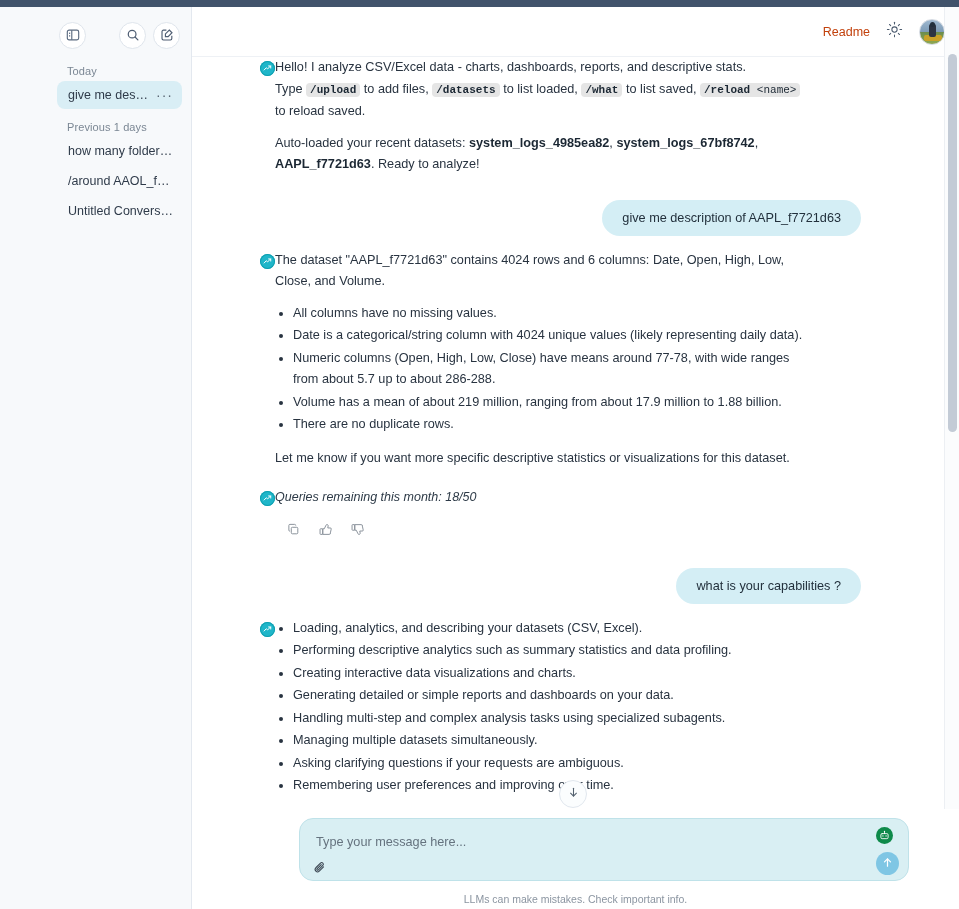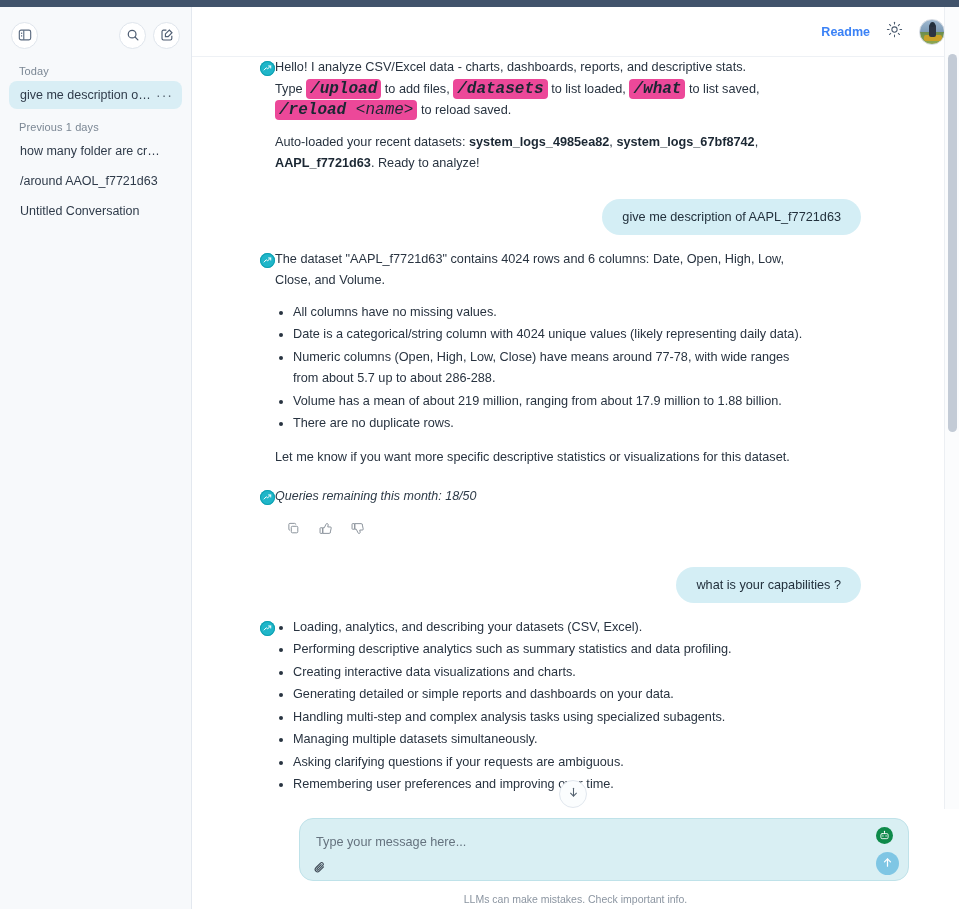--- a/index.html
+++ b/index.html
@@ -16,20 +16,21 @@
   .titlebar {
     position: absolute; top: 0; left: 0; width: 959px; height: 7px;
     background: #41536b;
   }
 
   
   .sidebar {
     position: absolute; top: 7px; left: 0; width: 192px; height: 902px;
     background: #f7f9fb;
     border-right: 1px solid #e3e8ef;
+    padding-left: 48px;
   }
   .sidebar-top {
     display: flex; align-items: center; justify-content: space-between;
     padding: 8px 11px 0 11px; height: 48px;
   }
   .icon-btn {
     width: 27px; height: 27px; border-radius: 50%;
     border: 1px solid #dfe5ec; background: #ffffff;
     display: flex; align-items: center; justify-content: center;
     cursor: pointer;
@@ -64,21 +65,21 @@
 
   
   .header {
     position: absolute; top: 7px; left: 192px; width: 767px; height: 50px;
     background: #ffffff;
     display: flex; align-items: center; justify-content: flex-end;
     padding-right: 14px; gap: 16px;
     border-bottom: 1px solid #eef1f5;
   }
   .readme-link {
-    font-size: 12.5px; color: #3b82f6; cursor: pointer; font-weight: bold;
+    font-size: 12.5px; color: #c2410c; cursor: pointer;
   }
   .theme-btn { cursor: pointer; display: flex; align-items: center; }
   .avatar {
     width: 26px; height: 26px; border-radius: 50%;
     overflow: hidden; cursor: pointer;
     border: 1px solid #d4dae2;
     background: linear-gradient(#9fb9d0 0%, #7e9cb7 48%, #6b8c4c 49%, #8fa953 100%);
     position: relative;
   }
   .avatar .av-figure {
@@ -118,23 +119,23 @@
   .bot-body {
     font-size: 12.7px; line-height: 21.5px; color: #283340;
     max-width: 528px;
   }
   .bot-body p { margin: 0 0 12px 0; }
   .bot-body p.tight { margin-bottom: 10px; }
   .bot-body ul { margin: 0 0 12px 0; padding-left: 18px; }
   .bot-body li { margin: 0 0 1px 0; }
   code.chip {
     font-family: "Liberation Mono", monospace;
-    font-size: 16px; font-weight: bold;
-    background: #ec4899; color: #1b2733;
-    padding: 1px 4px; border-radius: 4px; font-style: italic;
+    font-size: 11px; font-weight: bold;
+    background: #e5e5e5; color: #1b2733;
+    padding: 1px 4px; border-radius: 4px;
   }
   code.chip .arg { font-weight: normal; }
   b.ds { font-weight: bold; color: #1b2733; }
 
   .user-row { display: flex; justify-content: flex-end; margin: 12px 0 14px 0; align-items: center; }
   .user-bubble {
     background: #d4eef5;
     color: #22303c;
     font-size: 12.7px;
     padding: 11px 20px;

